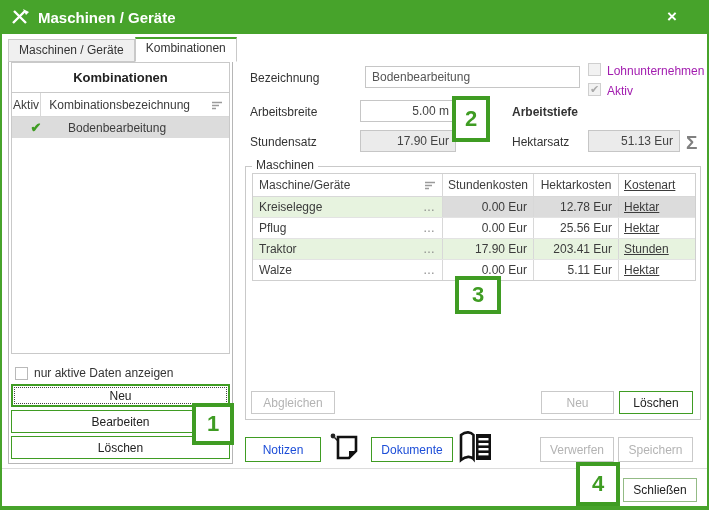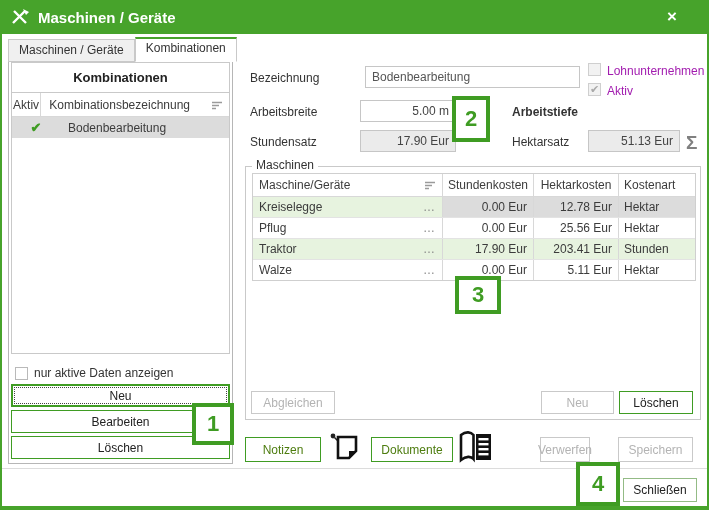--- a/index.html
+++ b/index.html
@@ -64,32 +64,32 @@
   .group{position:absolute;left:245px;top:166px;width:456px;height:254px;border:1px solid #c9c9c9;box-sizing:border-box;background:#fff;}
   .group-legend{position:absolute;top:-9px;left:6px;background:#fff;padding:0 4px;font-size:12px;color:var(--label);}
   .mtable{position:absolute;left:6px;top:6px;width:444px;border:1px solid #cfcfcf;box-sizing:border-box;font-size:12px;color:#3c3c3c;}
   .mrow{display:flex;height:20px;border-bottom:1px solid #e3e3e3;background:#fff;}
   .mrow:last-child{border-bottom:none;}
   .mhead{height:22px;border-bottom:1px solid var(--grid-line);}
   .mc{box-sizing:border-box;border-right:1px solid var(--grid-line);display:flex;align-items:center;}
   .mc.c0{width:190px;justify-content:space-between;padding:0 6px;}
   .mc.c1{width:91px;justify-content:flex-end;padding-right:6px;}
   .mc.c2{width:85px;justify-content:flex-end;padding-right:6px;}
-  .mc.c3{width:76px;border-right:none;padding-left:5px;}
+  .mc.c3{width:76px;border-right:none;padding-left:5px;text-decoration:underline;}
   .mhead .mc.c1,.mhead .mc.c2{justify-content:center;padding-right:0;}
   .bg-green{background:var(--row-green);}
   .bg-sel{background:var(--row-sel);}
   .ellipsis{color:#888;font-size:12px;letter-spacing:1px;}
   .gbtn{position:absolute;height:23px;box-sizing:border-box;font-size:12px;display:flex;align-items:center;justify-content:center;background:#fff;}
   .gbtn.disabled{border:1px solid var(--disabled-border);color:var(--disabled-text);}
   .gbtn.green{border:1px solid var(--green-border);color:#222;}
 
   
   .fbtn{position:absolute;height:25px;box-sizing:border-box;font-size:12px;display:flex;align-items:center;justify-content:center;background:#fff;}
-  .fbtn.green{border:1px solid var(--green-border);color:#4d7c0f;}
+  .fbtn.green{border:1px solid var(--green-border);color:#1d4ed8;}
   .fbtn.disabled{border:1px solid var(--disabled-border);color:var(--disabled-text);}
   .ficon{position:absolute;}
   .separator{position:absolute;left:2px;right:2px;top:468px;height:1px;background:#dcdcdc;}
   .closebtn{position:absolute;left:623px;top:478px;width:74px;height:24px;box-sizing:border-box;border:1px solid #93bb85;background:#fff;font-size:12px;color:#222;display:flex;align-items:center;justify-content:center;}
 
   
   .badge{position:absolute;background:#fff;border:4px solid var(--green-border);color:var(--green-border);font-weight:bold;font-size:22px;display:flex;align-items:center;justify-content:center;box-sizing:border-box;z-index:20;}
   .badge.b1{left:192px;top:403px;width:42px;height:42px;}
   .badge.b2{left:452px;top:96px;width:38px;height:46px;}
   .badge.b3{left:455px;top:276px;width:46px;height:38px;}
@@ -250,21 +250,21 @@
   <span class="ficon" style="left:456px;top:429px;">
     <svg width="42" height="38" viewBox="0 0 42 38">
       <path d="M5 6 C10 2,15 3,17.5 6 V30 C15 27,10 27,5 31 Z" fill="#ffffff" stroke="#111" stroke-width="2.6"></path>
       <rect x="20" y="5" width="15" height="26" fill="#111"></rect>
       <rect x="22.5" y="9" width="10" height="2.4" fill="#fff"></rect>
       <rect x="22.5" y="14" width="10" height="2.4" fill="#fff"></rect>
       <rect x="22.5" y="19" width="10" height="2.4" fill="#fff"></rect>
       <rect x="22.5" y="24" width="10" height="2.4" fill="#fff"></rect>
     </svg>
   </span>
-  <div class="fbtn disabled" style="left:540px;top:437px;width:50px;">Verwerfen</div>
+  <div class="fbtn disabled" style="left:540px;top:437px;width:74px;">Verwerfen</div>
   <div class="fbtn disabled" style="left:618px;top:437px;width:75px;">Speichern</div>
 
   <div class="separator"></div>
   <div class="closebtn">Schließen</div>
 
   <div class="badge b1">1</div>
   <div class="badge b2">2</div>
   <div class="badge b3">3</div>
   <div class="badge b4">4</div>
 

